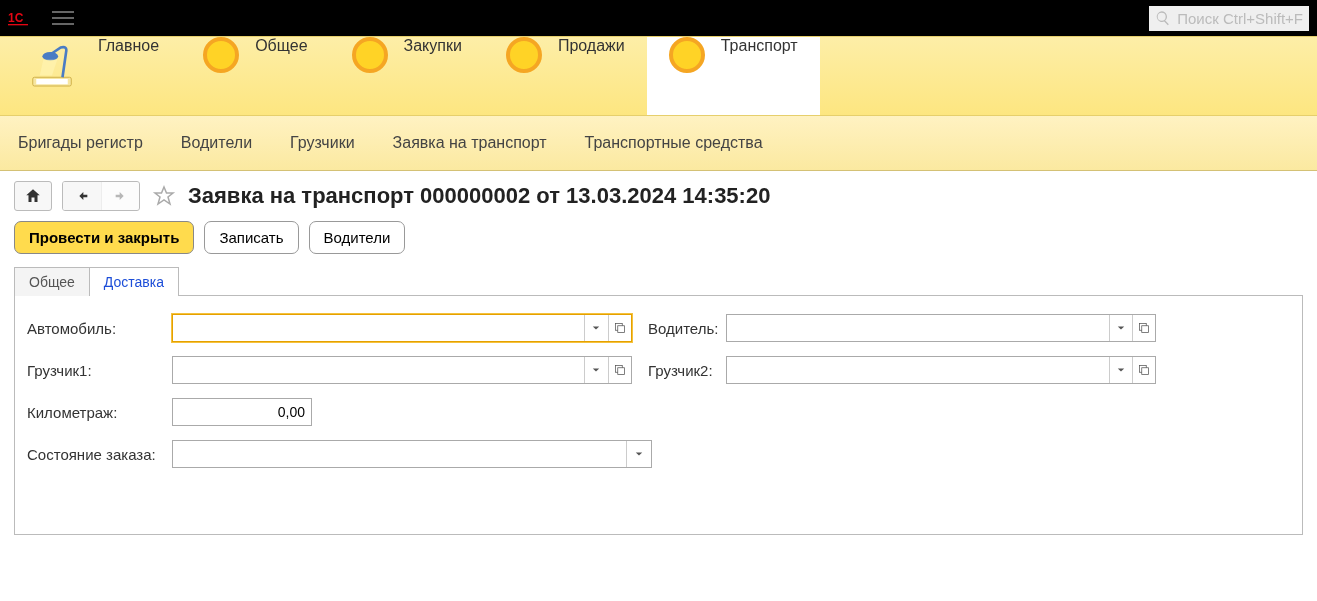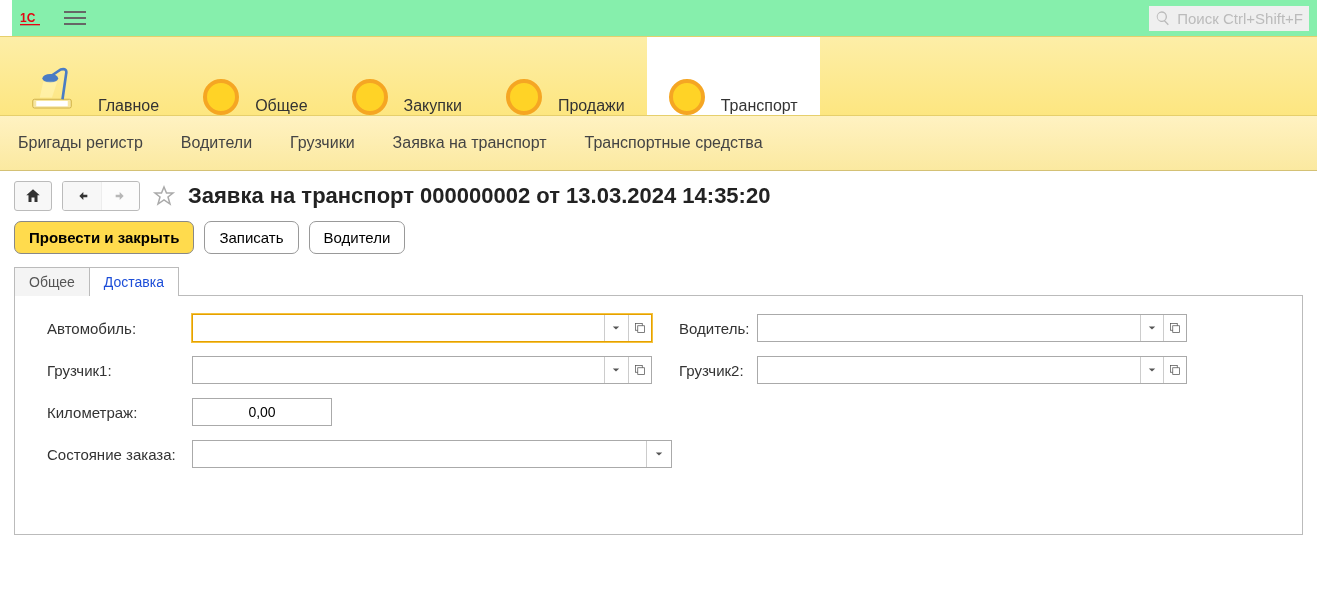--- a/index.html
+++ b/index.html
@@ -8,26 +8,25 @@
     font-family: Arial, sans-serif;
     font-size: 14px;
     color: #333;
     background: #fff;
     width: 1317px;
   }
 
   
   .titlebar {
     height: 36px;
-    background: #86efac;
+    background: #000000;
     display: flex;
     align-items: center;
     padding: 16px 8px;
     gap: 12px;
-    margin-left: 12px;
   }
   .logo-1c { font-weight: bold; color: #e30613; font-size: 20px; display:flex; align-items:center; }
   .hamburger { width:22px; display:flex; flex-direction:column; gap:4px; cursor:pointer; }
   .hamburger span{ height:2px; background:#666; }
   .titlebar-title { color:#666; font-size:15px; }
   .spacer { flex:1; }
   .search-box {
     display:flex; align-items:center; gap:6px;
     color:#bbb; font-size:15px; padding:4px 6px;
     background:#efefef; border-radius:0; min-width:150px;
@@ -37,21 +36,21 @@
   
   .section-bar {
     background: linear-gradient(#fdeea7,#fde680);
     border-top:1px solid #e6cf6c;
     border-bottom:1px solid #e6cf6c;
     height:80px;
     display:flex;
     align-items:stretch;
   }
   .section-item {
-    display:flex; align-items:flex-end; gap:16px;
+    display:flex; align-items:flex-start; gap:16px;
     padding:0 22px; cursor:pointer; font-size:16px;
   }
   .section-item.active { background:#fff; }
   .sec-icon {
     width:36px; height:36px; border-radius:50%;
     background:#ffd326; border:4px solid #f5a623;
   }
   .home-icon { width:60px; height:56px; }
 
   
@@ -108,21 +107,21 @@
     padding:6px 14px; font-size:14px;
     background:#f4f4f4; color:#555; cursor:pointer;
     margin-right:-1px; position:relative; top:1px;
   }
   .tab.active { background:#fff; color:#1d4ed8; z-index:2; }
   .form-panel {
     border:1px solid #bbb; background:#fff;
     padding:18px 12px; min-height:240px;
   }
   .form-row {
-    display:flex; gap:27px; margin-bottom:14px;margin-left:20px;
+    display:flex; gap:16px; margin-bottom:14px;
   }
   .field {
     display:flex; align-items:center;
   }
   .field label {
     width:145px; font-size:15px; color:#333;
   }
   .field.short label{ width:145px; }
   .ref-input {
     display:flex; border:1px solid #aaa; height:28px;
@@ -134,21 +133,21 @@
   }
   .ref-input .addon {
     width:26px; border-left:1px solid #ccc; background:#fff;
     display:flex; align-items:center; justify-content:center; cursor:pointer;
   }
   .ref-input .addon svg{ fill:#555; }
   .w-main { width:460px; }
   .w-main2 { width:430px; }
   .w-km { width:140px; }
   .w-state { width:480px; }
-  .km-val { text-align:center; }
+  .km-val { text-align:right; }
 
 </style>
 </head>
 <body>
 
 <div class="titlebar">
   <span class="logo-1c">
     <svg width="32" height="20" viewBox="0 0 48 24">
         <text x="0" y="18" font-size="18" font-weight="bold" fill="#e30613">1С</text>
         <path d="M0 22 H30" stroke="#e30613" stroke-width="2"></path>

